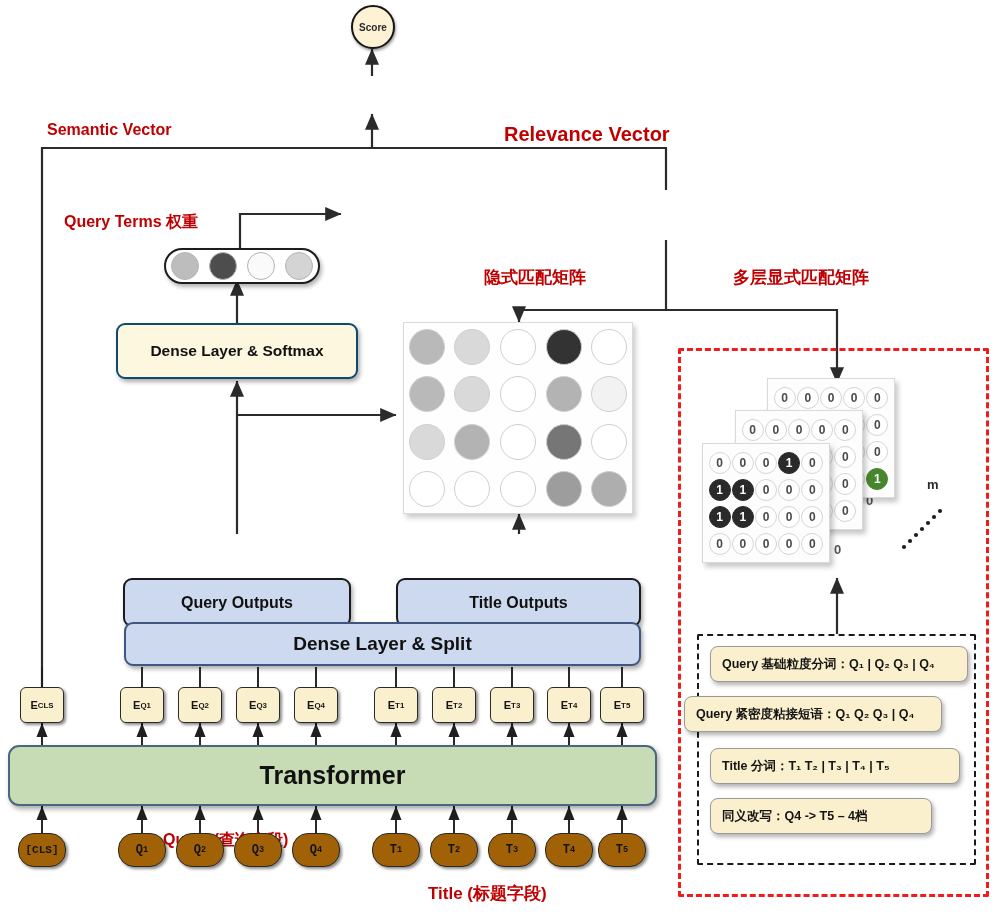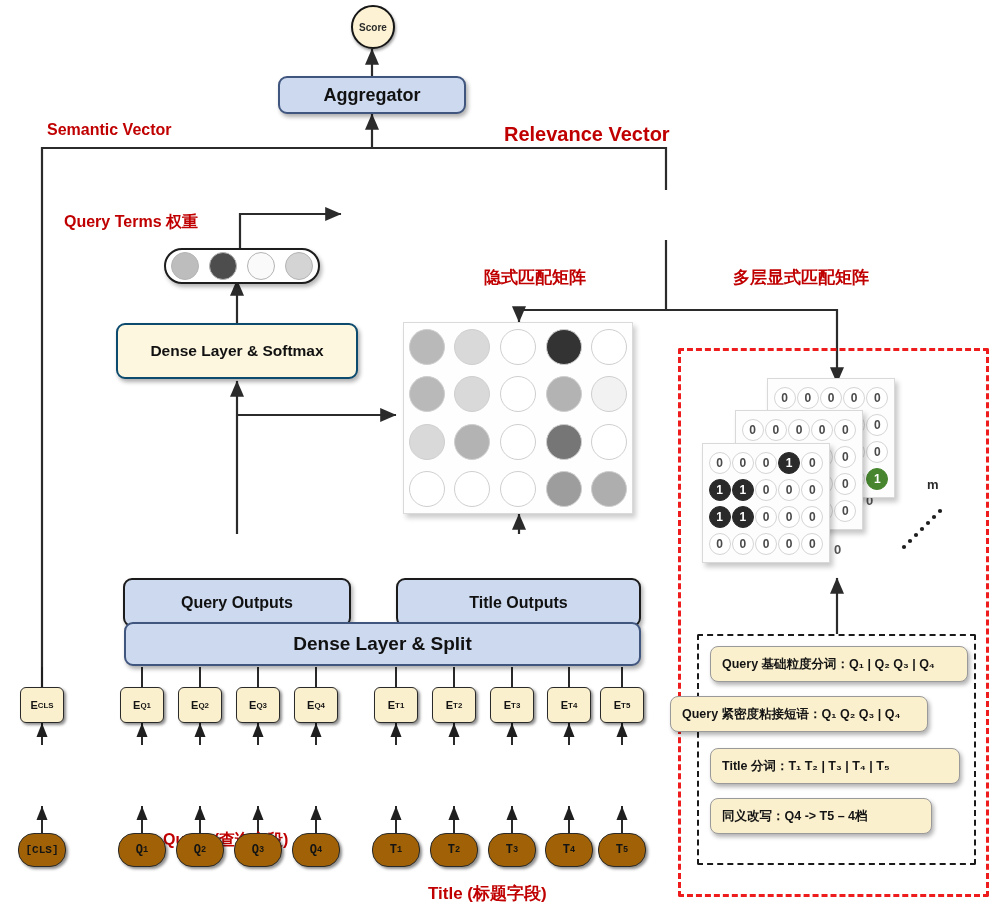--- a/index.html
+++ b/index.html
@@ -293,23 +293,20 @@
       <path d="M512,833 L512,806" marker-end="url(#arwS)"></path>
       <path d="M569,833 L569,806" marker-end="url(#arwS)"></path>
       <path d="M622,833 L622,806" marker-end="url(#arwS)"></path>
     </g>
   </svg>
 
   <div class="node score-circle" style="left:351px; top:5px; width:44px; height:44px;">
     <span>Score</span>
   </div>
 
-  <div class="node blue-box" style="left:278px; top:76px; width:188px; height:38px; font-size:18px;">
-    <span>Aggregator</span>
-  </div>
 
   <div class="red-label" style="left:47px; top:121px; font-size:16px;">Semantic Vector</div>
   <div class="red-label" style="left:504px; top:123px; font-size:20px;">Relevance Vector</div>
   <div class="red-label" style="left:64px; top:212px; font-size:16px;">Query Terms 权重</div>
   <div class="red-label" style="left:484px; top:266px; font-size:17px;">隐式匹配矩阵</div>
   <div class="red-label" style="left:733px; top:266px; font-size:17px;">多层显式匹配矩阵</div>
   <div class="red-label" style="left:163px; top:830px; font-size:16px;">Query (查询字段)</div>
   <div class="red-label" style="left:428px; top:882px; font-size:17px;">Title (标题字段)</div>
 
 
@@ -435,20 +432,23 @@
       <div class="node emb-box" style="position: absolute; left: 547px; top: 687px; width: 44px; height: 36px;">
         <span>E</span>
         <sub>T4</sub>
       </div>
       <div class="node emb-box" style="position: absolute; left: 600px; top: 687px; width: 44px; height: 36px;">
         <span>E</span>
         <sub>T5</sub>
       </div>
     </div>
 
+  <div class="node transformer-box" style="left:8px; top:745px; width:649px; height:61px;">
+    <span>Transformer</span>
+  </div>
 
   <div id="inp-row">
       <div class="node token-box small" style="position: absolute; left: 18px; top: 833px; width: 48px; height: 34px;">
         <span>[CLS]</span>
       </div>
       <div class="node token-box" style="position: absolute; left: 118px; top: 833px; width: 48px; height: 34px;">
         <span>Q</span>
         <sub>1</sub>
       </div>
       <div class="node token-box" style="position: absolute; left: 176px; top: 833px; width: 48px; height: 34px;">
@@ -691,21 +691,21 @@
       <circle cx="34" cy="12" r="2.1"></circle>
       <circle cx="40" cy="6" r="2.1"></circle>
     </g>
   </svg>
 
   <div class="black-dash" style="left:697px; top:634px; width:279px; height:231px;"></div>
   <div id="feat-list">
       <div class="feat-box" style="left: 710px; top: 646px; width: 258px; height: 36px;">
         <span>Query 基础粒度分词：Q₁ | Q₂ Q₃ | Q₄</span>
       </div>
-      <div class="feat-box" style="left: 670px; top: 696px; width: 258px; height: 36px;">
+      <div class="feat-box" style="left: 684px; top: 696px; width: 258px; height: 36px;">
         <span>Query 紧密度粘接短语：Q₁ Q₂ Q₃ | Q₄</span>
       </div>
       <div class="feat-box" style="left: 710px; top: 748px; width: 250px; height: 36px;">
         <span>Title 分词：T₁ T₂ | T₃ | T₄ | T₅</span>
       </div>
       <div class="feat-box" style="left: 710px; top: 798px; width: 222px; height: 36px;">
         <span>同义改写：Q4 -&gt; T5 – 4档</span>
       </div>
     </div>
 

